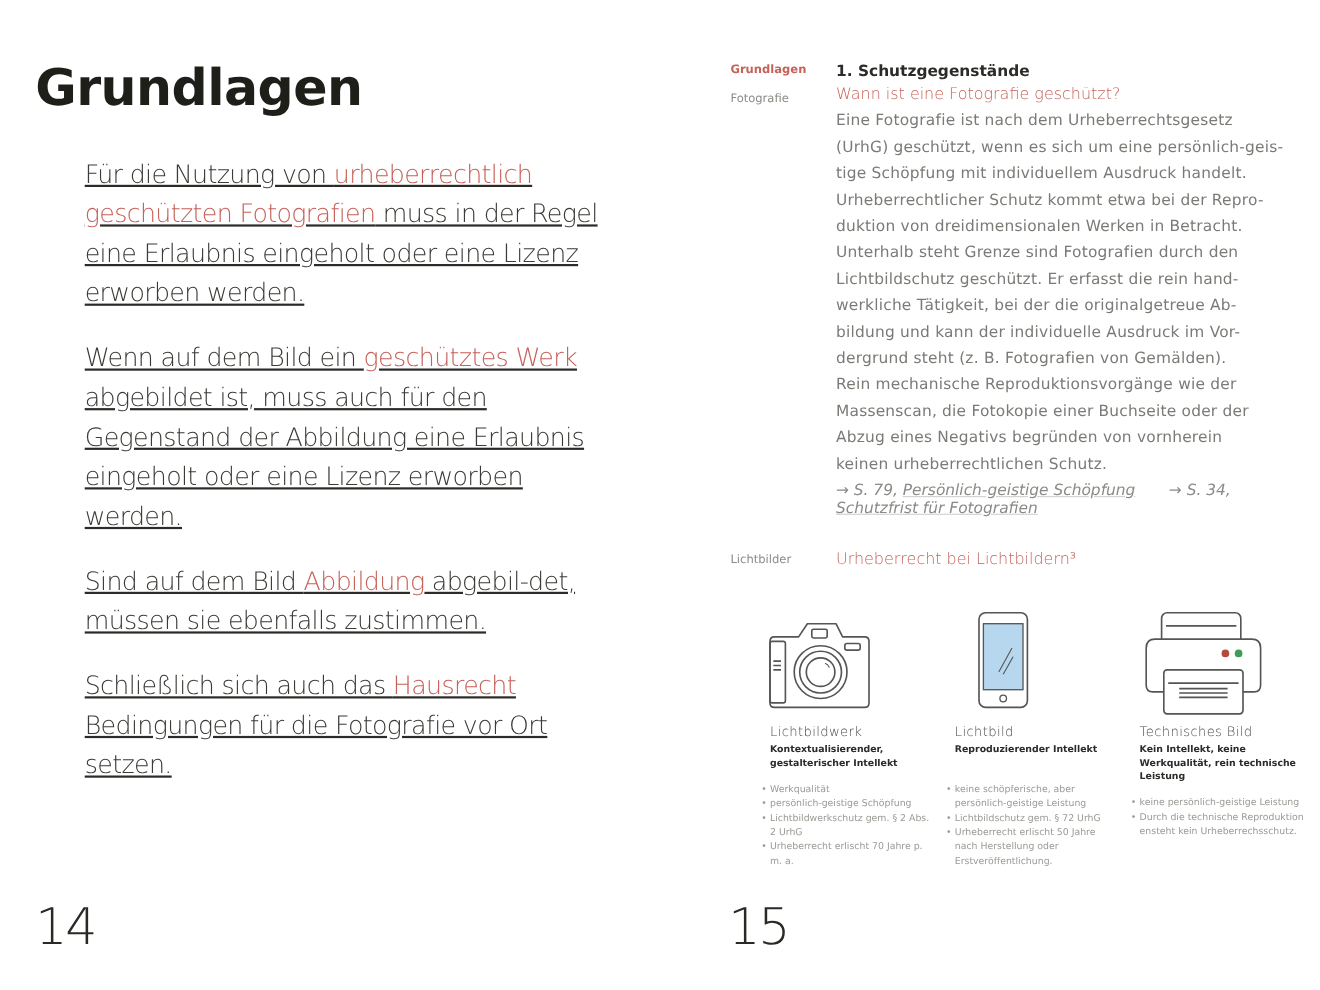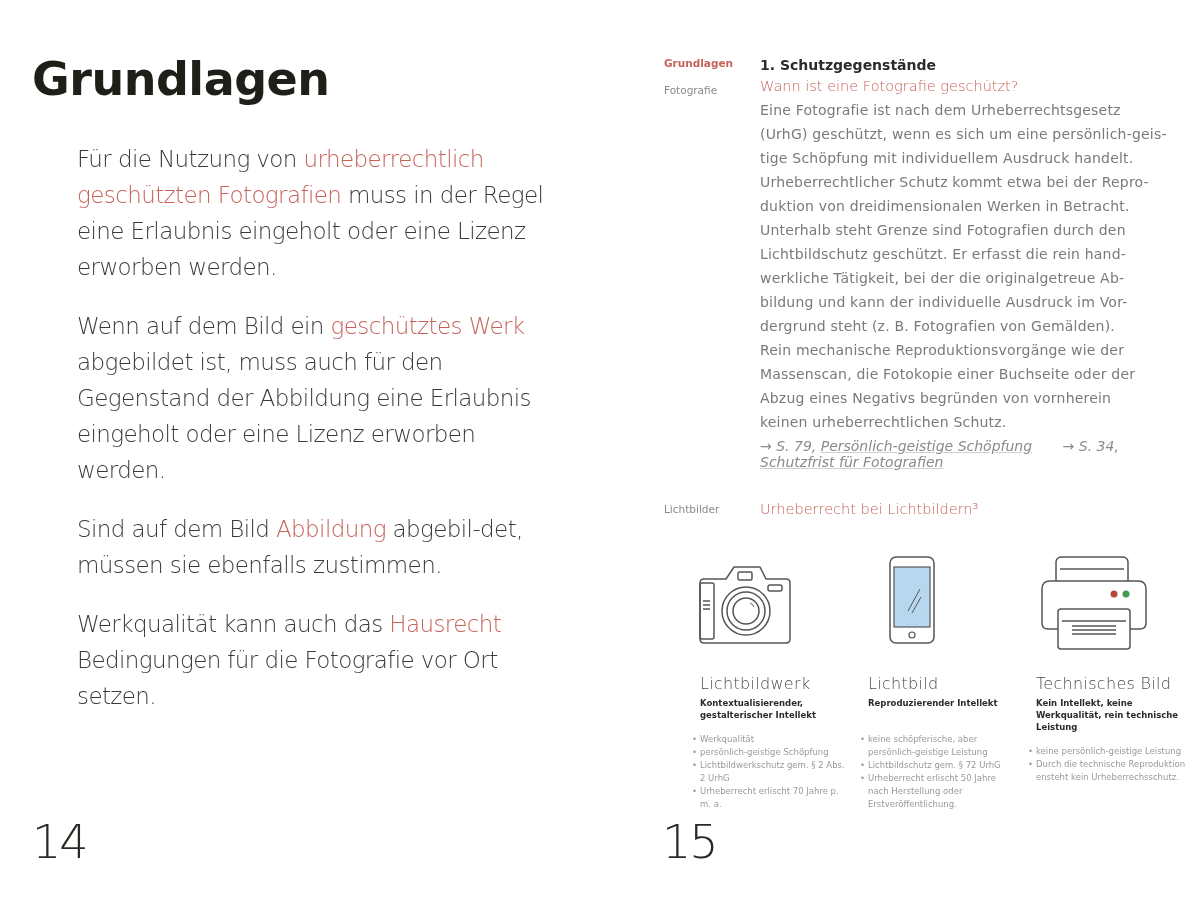--- a/index.html
+++ b/index.html
@@ -3,21 +3,21 @@
 <meta charset="utf-8">
 <style>
   html, body { margin:0; padding:0; }
   body { width:1200px; height:900px; background:#ffffff; position:relative; overflow:hidden;
          font-family:"DejaVu Sans", sans-serif; color:#2b2b28; }
   .page { position:absolute; top:0; height:847px; }
   #left { left:0; width:600px; }
   #right { left:600px; width:600px; }
   .title { position:absolute; left:32px; top:52px; margin:0; font-family:"DejaVu Sans", sans-serif;
            font-weight:bold; font-size:46px; letter-spacing:-0.5px; color:#1f1f1a; }
-  .body-paras { position:absolute; left:77px; top:141px; width:480px; }
+  .body-paras { position:absolute; left:77px; top:141px; width:480px;text-decoration:underline; }
   .para { font-family:"DejaVu Sans", sans-serif; font-weight:300; font-size:23px; line-height:36px;
           color:#3a3a36; margin:0 0 23px 0; letter-spacing:-0.6px; }
   .hl { color:#c6625a; }
   .pagenum { position:absolute; top:815px; font-family:"DejaVu Sans", sans-serif; font-size:46px;
              font-weight:300; color:#2a2a24; letter-spacing:-2px; }
   #left .pagenum { left:32px; }
   #right .pagenum { left:62px; }
 
   .margin-label { position:absolute; left:64px; font-size:10.5px; color:#8a8a86; font-family:"DejaVu Sans", sans-serif; }
   .margin-label.active { color:#c6625a; font-weight:bold; }
@@ -26,21 +26,21 @@
   .sub-title { font-size:14.5px; color:#c6625a; margin:0; line-height:24px; font-weight:300; }
   .text { font-size:14px; line-height:24px; color:#7a7a76; margin:0; letter-spacing:0.2px; }
   .refs { font-size:14px; color:#8a8a86; font-style:italic; margin-top:4px; }
   .refs .ref { margin-right:26px; }
   .refs .ref-link { text-decoration:underline; text-decoration-color:#cfcfcf; }
 
   .icons-row { position:absolute; left:96px; top:555px; width:480px; height:100px; }
   .icon { position:absolute; }
   .cards { position:absolute; top:658px; left:100px; width:480px; }
   .card { position:absolute; top:0; width:150px; }
-  .card-title { font-size:16px; color:#4a4a46; font-weight:300; margin:16px 0 4px 0; letter-spacing:0.3px; }
+  .card-title { font-size:12px; color:#4a4a46; font-weight:300; margin:0 0 4px 0; letter-spacing:0.3px; }
   .card-sub { font-size:8.5px; color:#2b2b28; font-weight:bold; line-height:12px; margin:0 0 12px 0; }
   .card-list { list-style:none; padding:0; margin:0; font-size:8.5px; color:#9a9a96; line-height:13px; }
   .card-list li { position:relative; padding-left:8px; margin-left:-8px; }
   .card-list li::before { content:"•"; position:absolute; left:0; }
 </style>
 </head>
 <body>
 
 <section id="left" class="page">
   <h1 class="title">Grundlagen</h1>
@@ -48,21 +48,21 @@
     <p class="para">
       <span>Für die Nutzung von </span><span class="hl">urheberrechtlich geschützten Fotografien</span><span> muss in der Regel eine Erlaubnis eingeholt oder eine Lizenz erworben werden.</span>
     </p>
     <p class="para">
       <span>Wenn auf dem Bild ein </span><span class="hl">geschütztes Werk</span><span> abgebildet ist, muss auch für den Gegenstand der Abbildung eine Erlaubnis eingeholt oder eine Lizenz erworben werden.</span>
     </p>
     <p class="para">
       <span>Sind auf dem Bild </span><span class="hl">Abbildung</span><span> abgebil-det, müssen sie ebenfalls zustimmen.</span>
     </p>
     <p class="para">
-      <span>Werkqualität kann auch das </span><span class="hl">Hausrecht</span><span> Bedingungen für die Fotografie vor Ort setzen.</span>
+      <span>Schließlich sich auch das </span><span class="hl">Hausrecht</span><span> Bedingungen für die Fotografie vor Ort setzen.</span>
     </p>
   </div>
   <div class="pagenum">14</div>
 </section>
 
 <section id="right" class="page">
   <div class="margin-label active" style="top:57px;">Grundlagen</div>
   <div class="margin-label" style="top:84px;">Fotografie</div>
 
   <div class="col" style="top:56px;">

